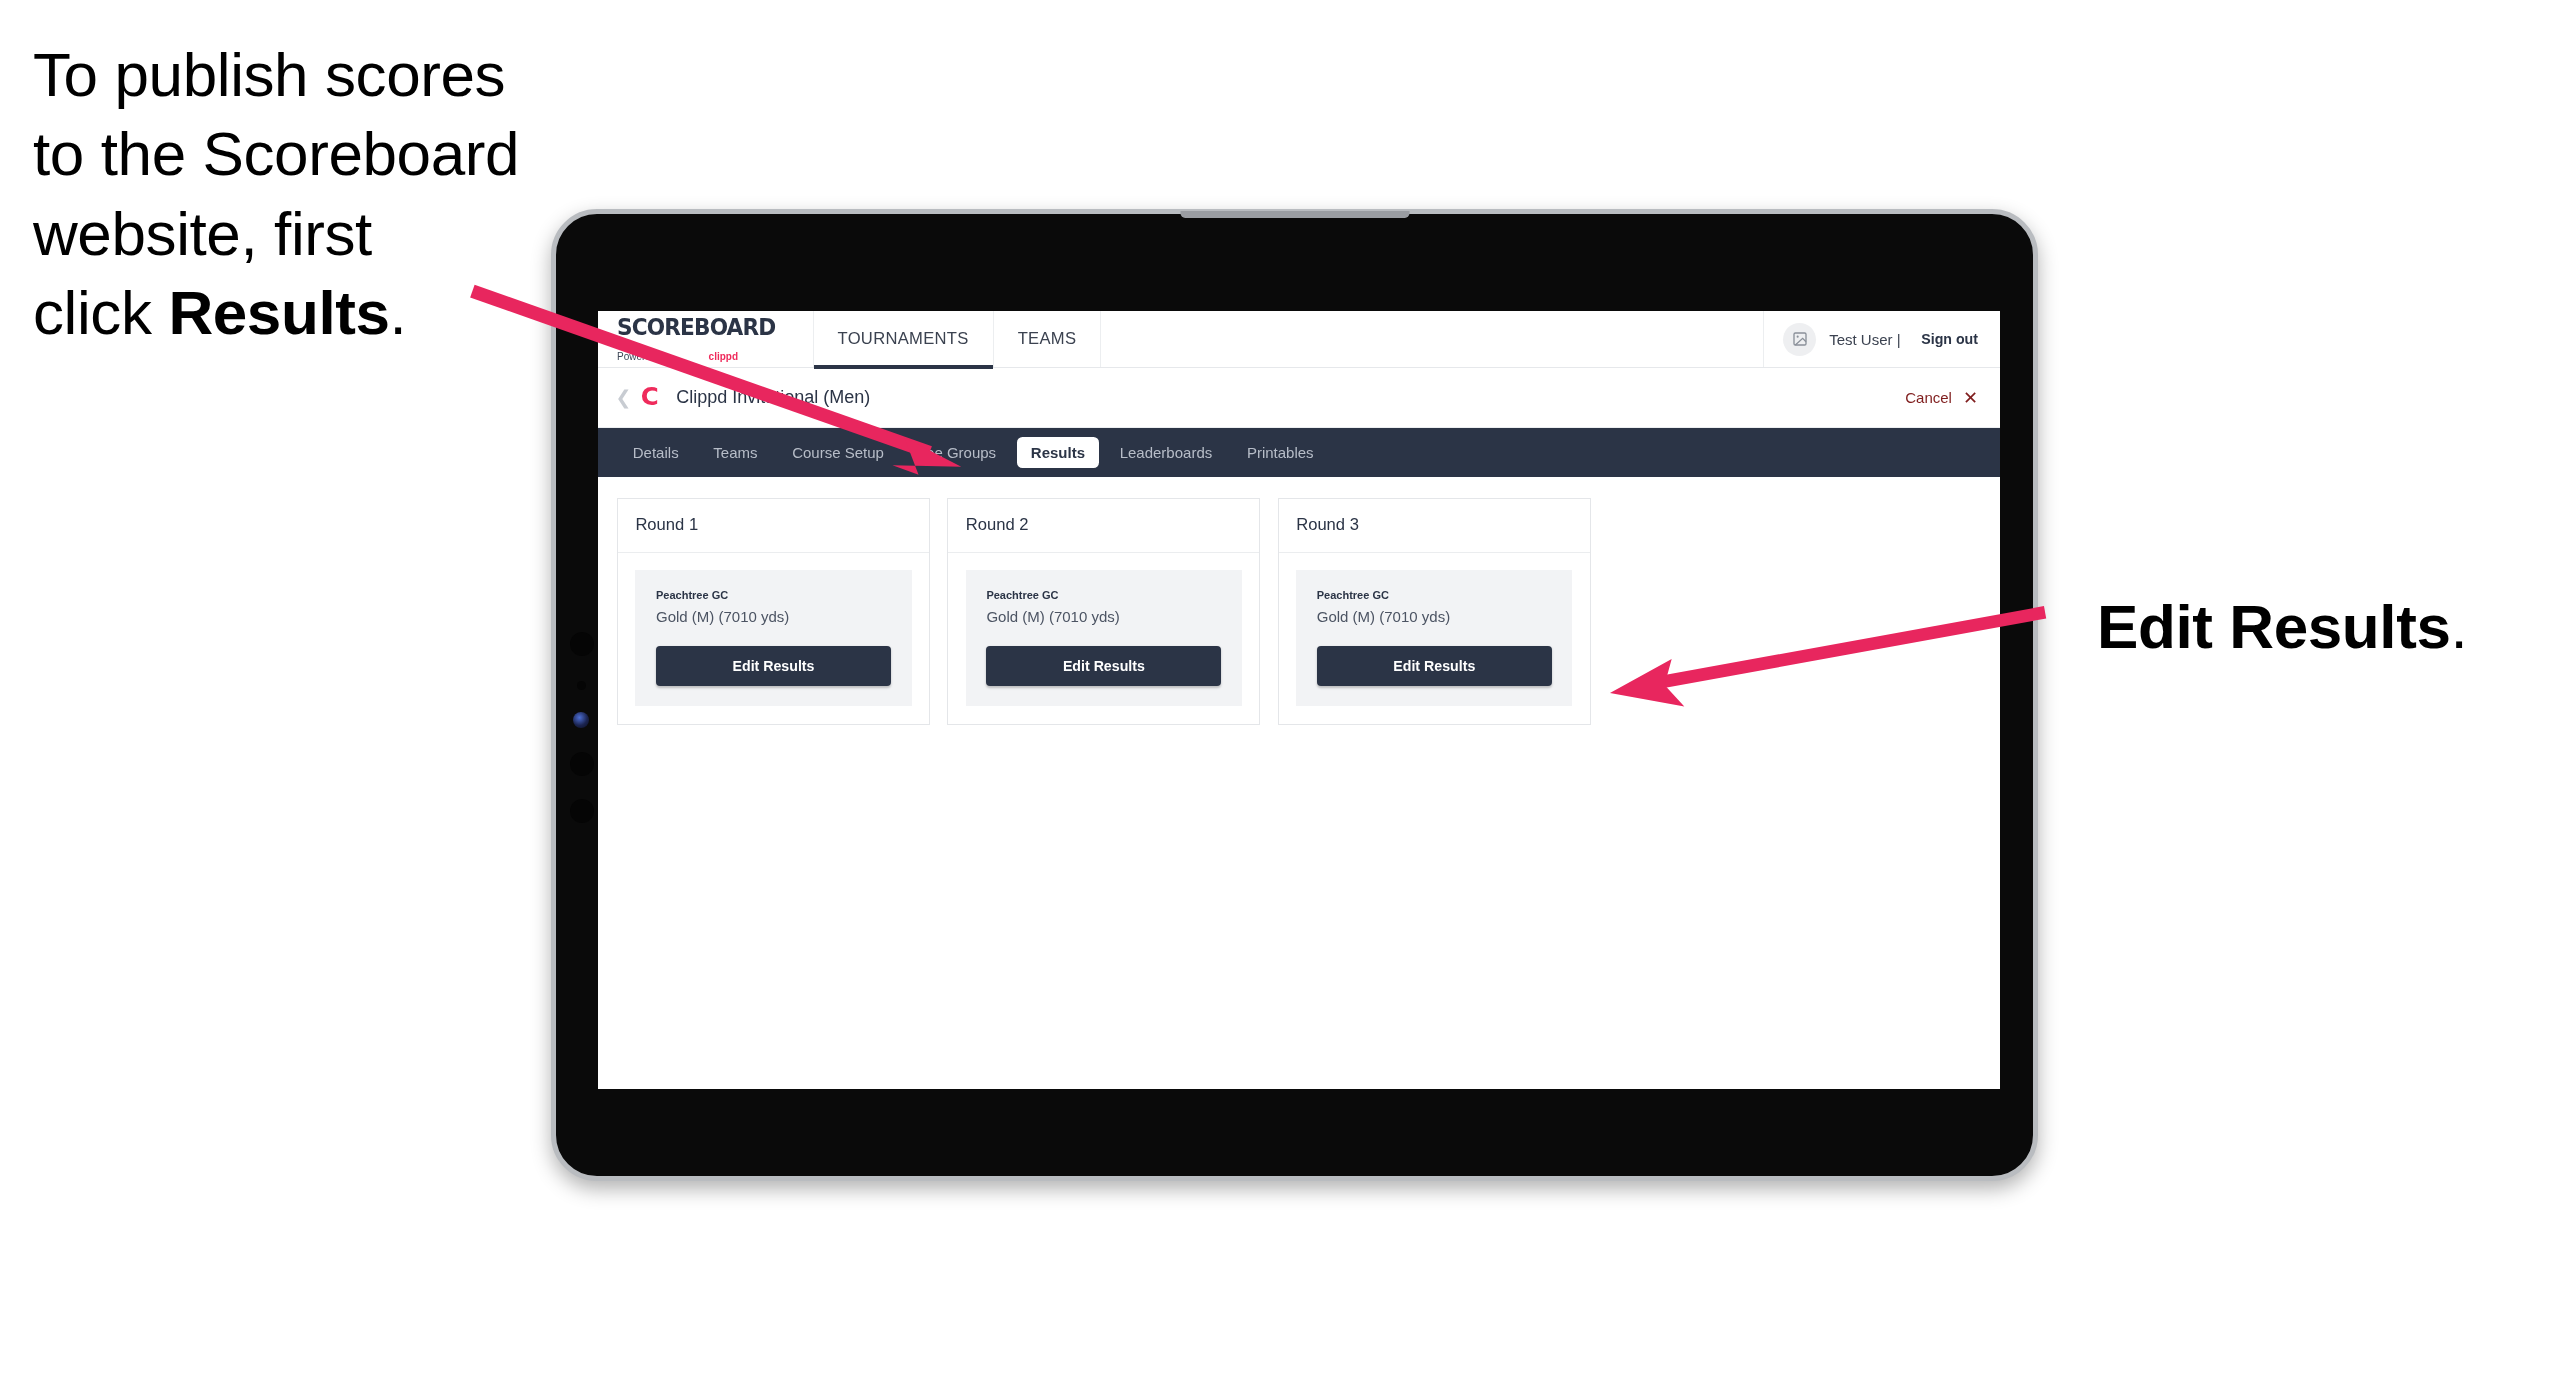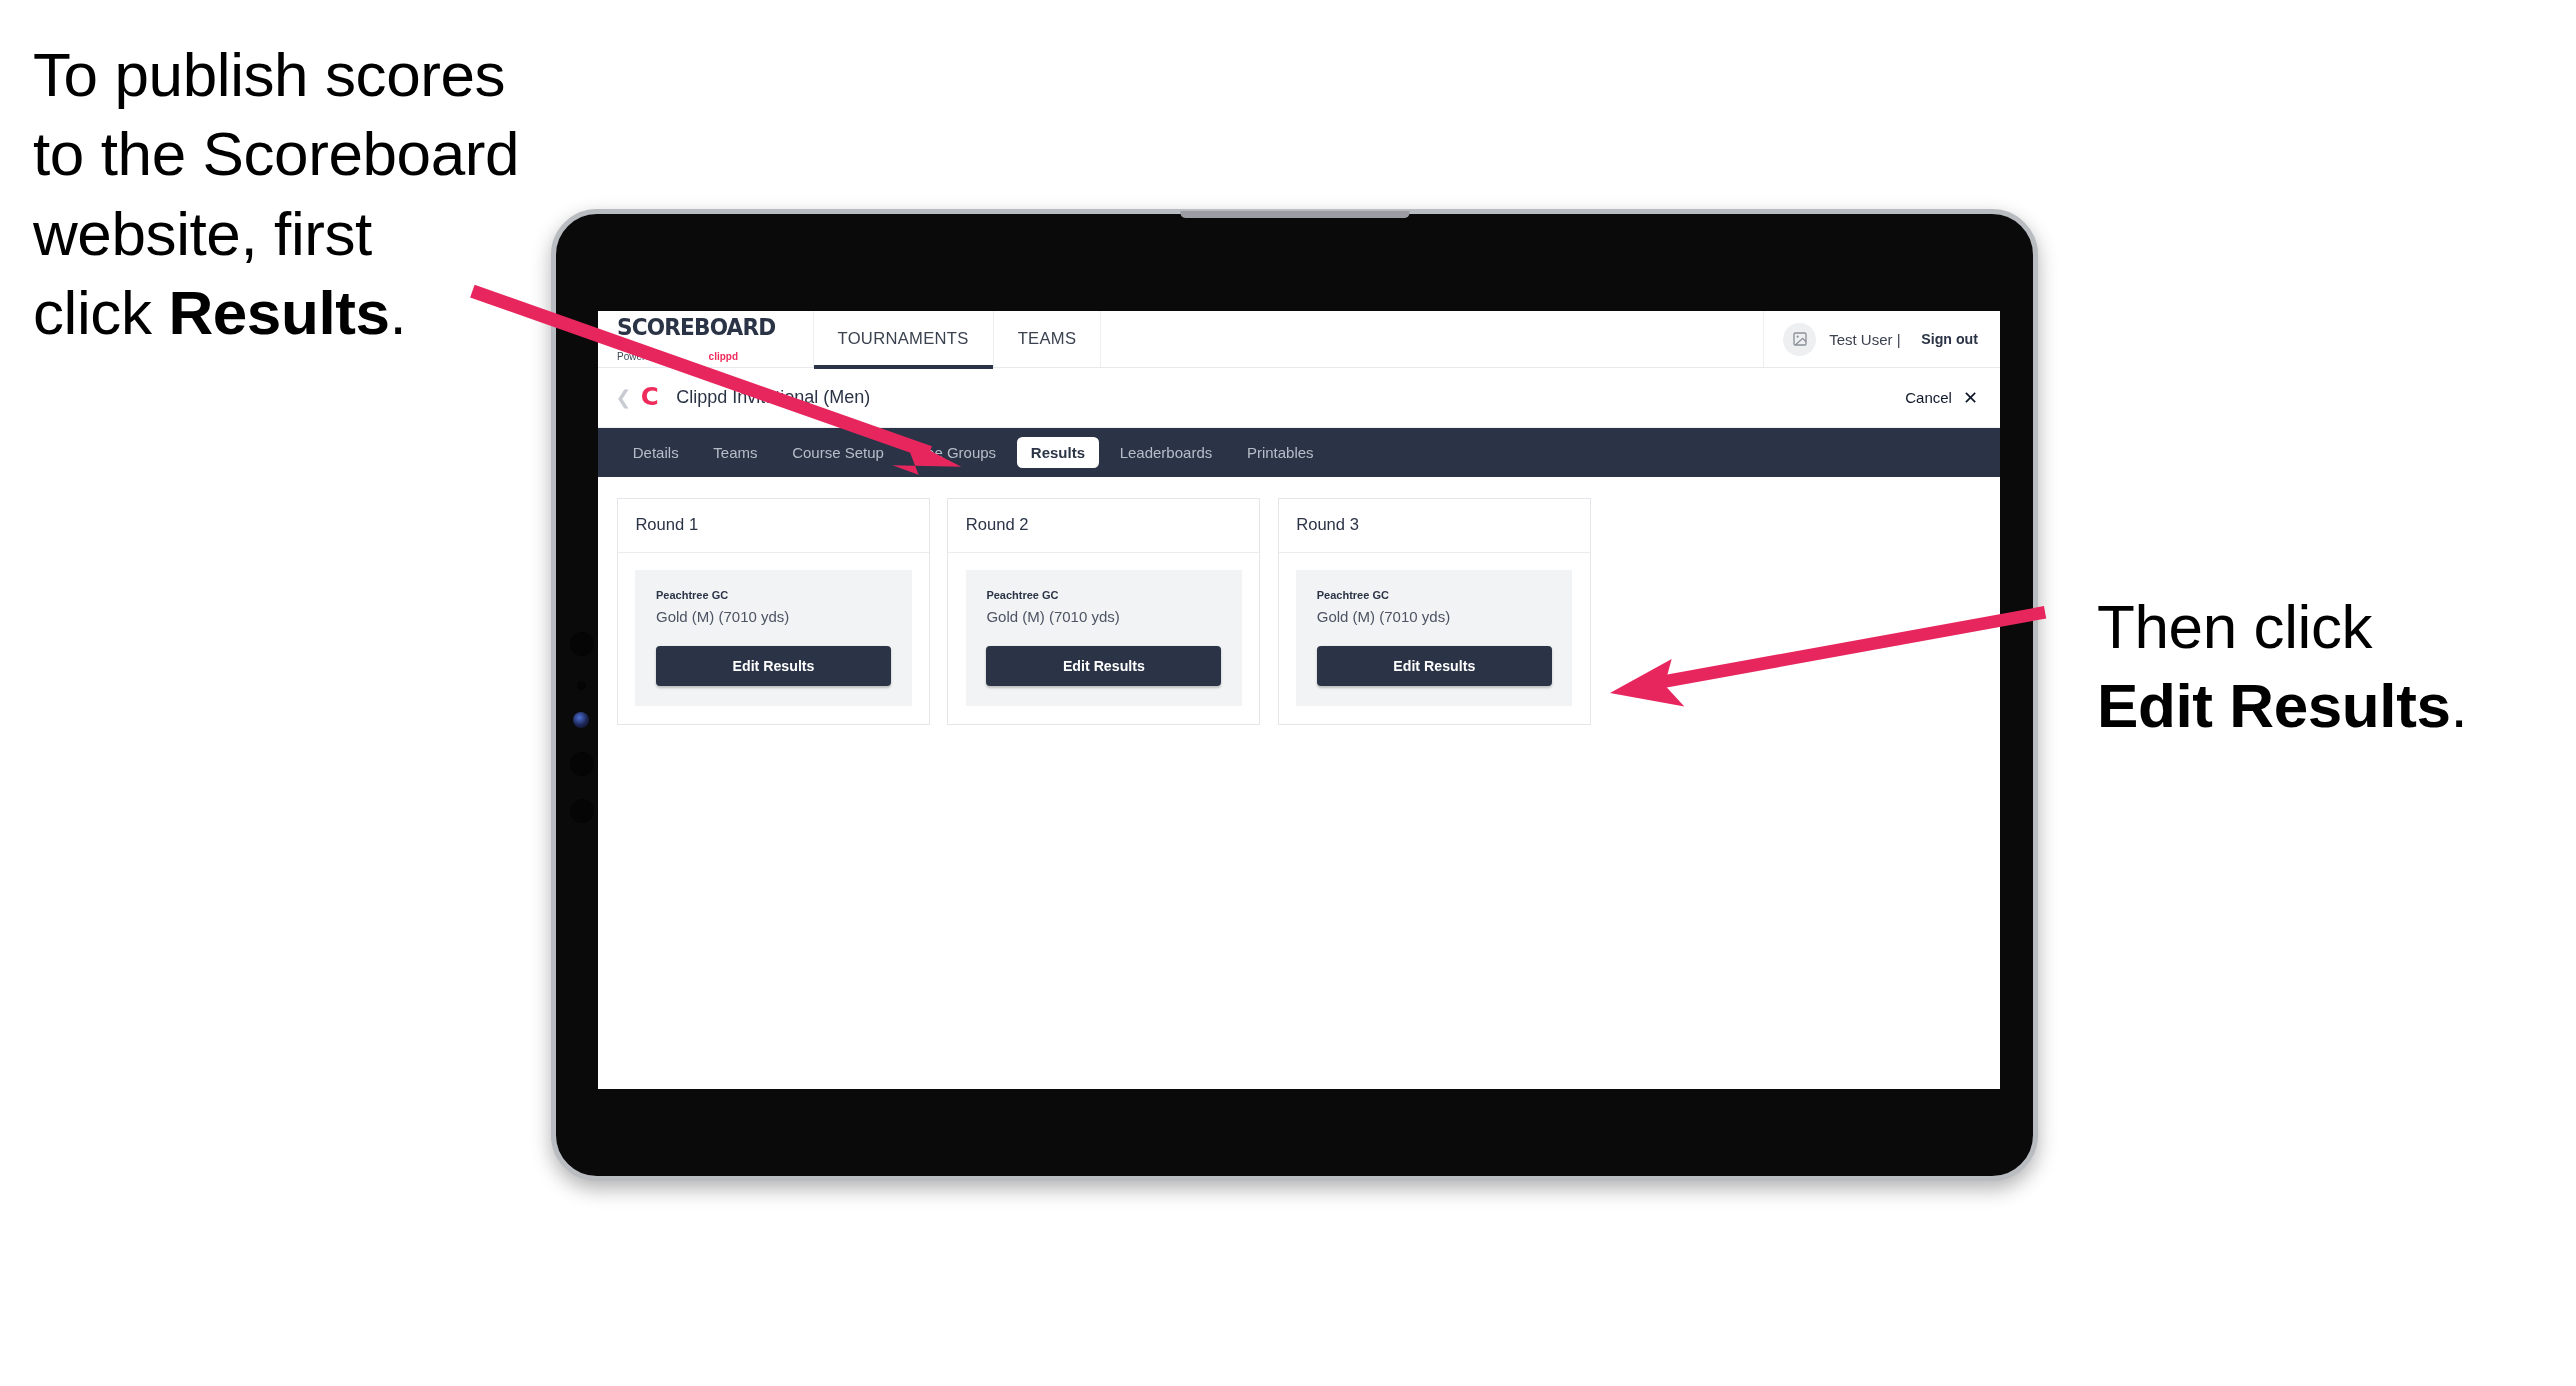--- a/index.html
+++ b/index.html
@@ -196,21 +196,21 @@
   #tournament-name {
     font-size: 18px;
     color: #2b3446;
   }
   #tournament-bar-spacer { flex: 1; }
   #cancel-btn {
     display: flex;
     align-items: center;
     gap: 11px;
     font-size: 15px;
-    color: #0f172a;
+    color: #7f1d1d;
   }
   #cancel-x { font-size: 18px; line-height: 1; }
 
   
   #section-nav {
     display: flex;
     align-items: center;
     height: 49px;
     background: #2b3446;
     padding: 0 20.6px;
@@ -289,21 +289,20 @@
 <div id="stage">
 
   <div class="annotation" id="annotation-left">
     <div>To publish scores</div>
     <div>to the Scoreboard</div>
     <div>website, first</div>
     <div><span>click </span><b>Results</b><span>.</span></div>
   </div>
 
   <div class="annotation" id="annotation-right">
-    <div>Then click</div>
     <div><b>Edit Results</b><span>.</span></div>
   </div>
 
   <div id="tablet">
     <div id="top-notch"></div>
     <div class="bezel-dot" id="sensor-a"></div>
     <div class="bezel-dot" id="sensor-b"></div>
     <div class="bezel-dot" id="sensor-c"></div>
     <div class="bezel-dot" id="sensor-d"></div>
     <div class="bezel-dot" id="sensor-e"></div>

